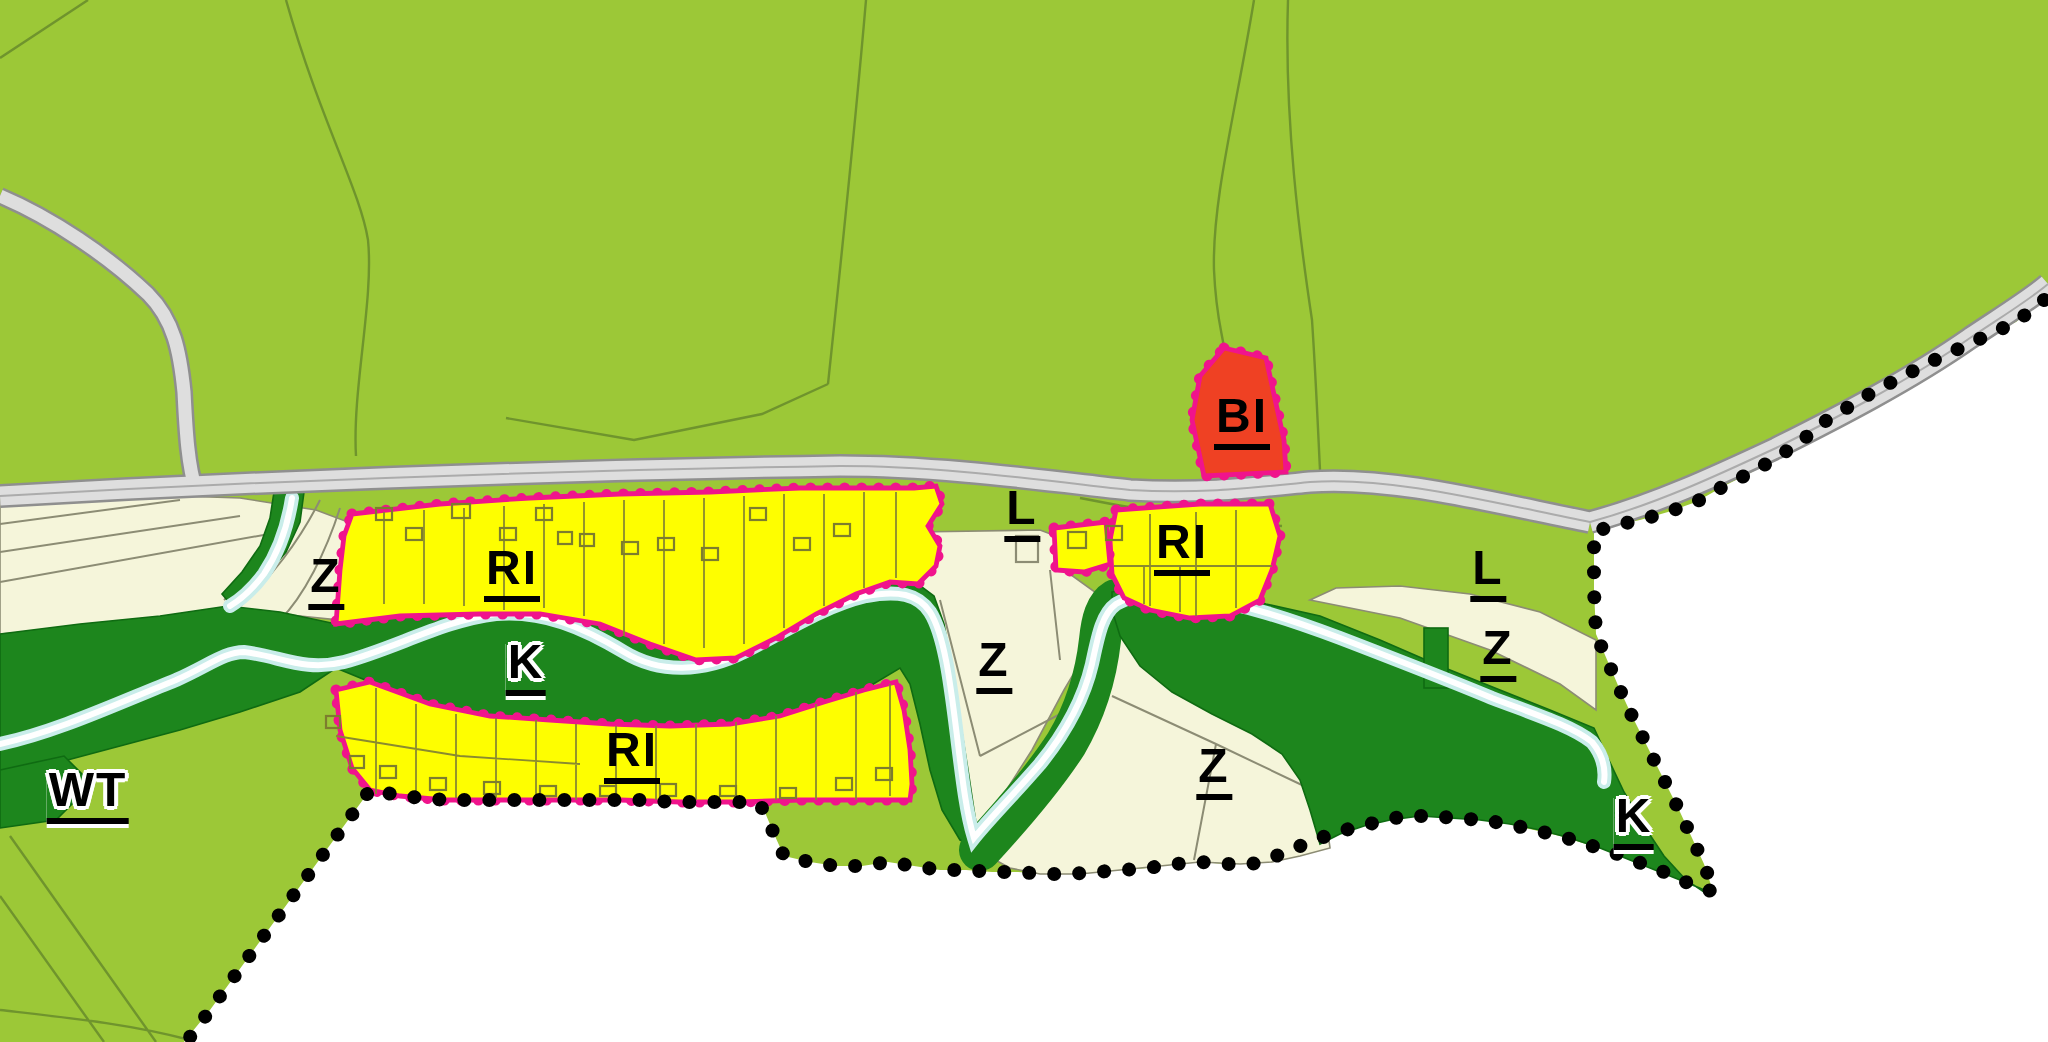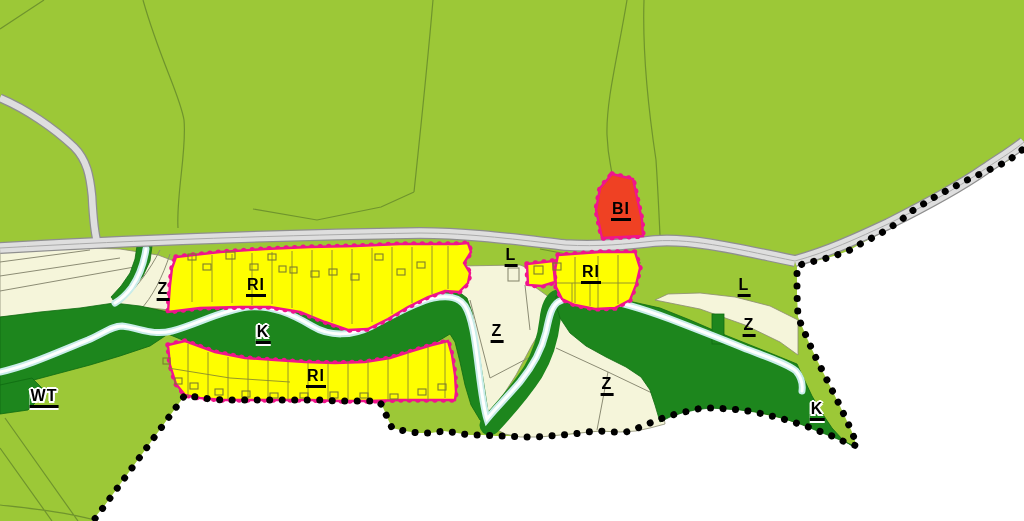--- a/index.html
+++ b/index.html
@@ -24,21 +24,21 @@
            stroke-dasharray:.01 8.5;stroke-linecap:round;}
   .ri-fill{fill:var(--recreation_yellow);stroke:var(--zone_border_magenta);stroke-width:2.4;}
   .bi-fill{fill:var(--housing_red);stroke:var(--zone_border_magenta);stroke-width:2.4;}
   .bldg{fill:none;stroke:#7d7d2e;stroke-width:1.1;}
   .bldg-cream{fill:var(--garden_cream);stroke:#8c8c74;stroke-width:1.1;}
   .strip-line{fill:none;stroke:#8a8a2f;stroke-width:.9;}
   .muni-dots{fill:none;stroke:var(--boundary_dot_black);stroke-width:7;
              stroke-dasharray:.01 12.5;stroke-linecap:round;}
   
   .zl{position:absolute;transform:translate(-50%,-50%);color:var(--label_text,#000);
-      font-weight:bold;font-size:16px;line-height:1;letter-spacing:1px;
+      font-weight:bold;font-size:24px;line-height:1;letter-spacing:1px;
       border-bottom:3px solid var(--label_text,#000);padding:0 1px 1px;white-space:nowrap;}
   .halo{text-shadow:-1.5px -1.5px 0 #fff,1.5px -1.5px 0 #fff,-1.5px 1.5px 0 #fff,
         1.5px 1.5px 0 #fff,0 -2px 0 #fff,0 2px 0 #fff,-2px 0 0 #fff,2px 0 0 #fff;
         box-shadow:0 2px 0 #fff;}
 </style>
 </head>
 <body>
 
 <div id="stage">
 <svg width="1024" height="521" viewBox="0 0 1024 521">

